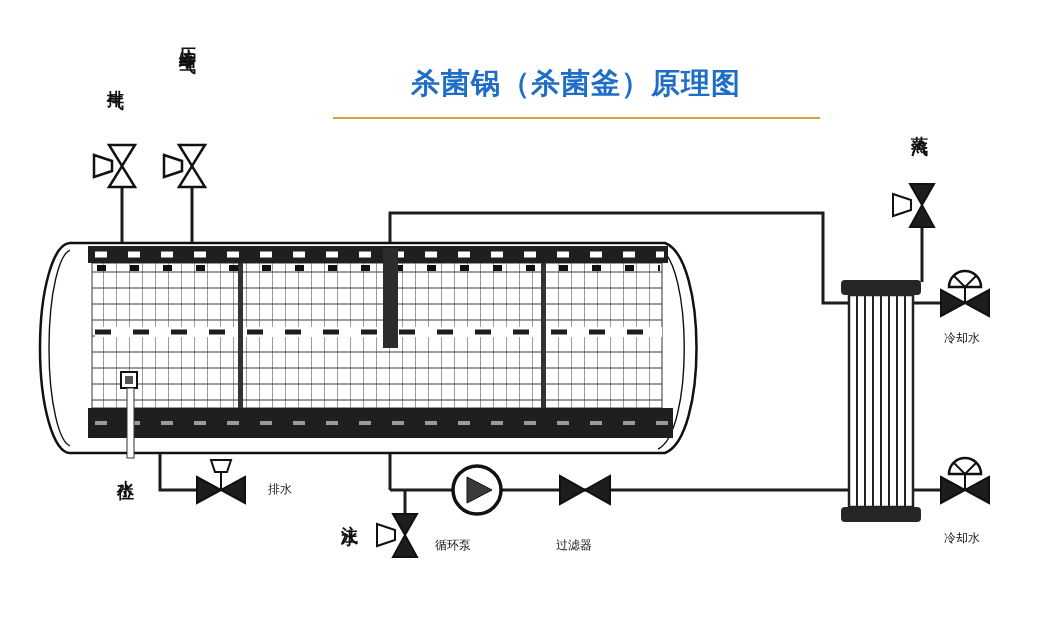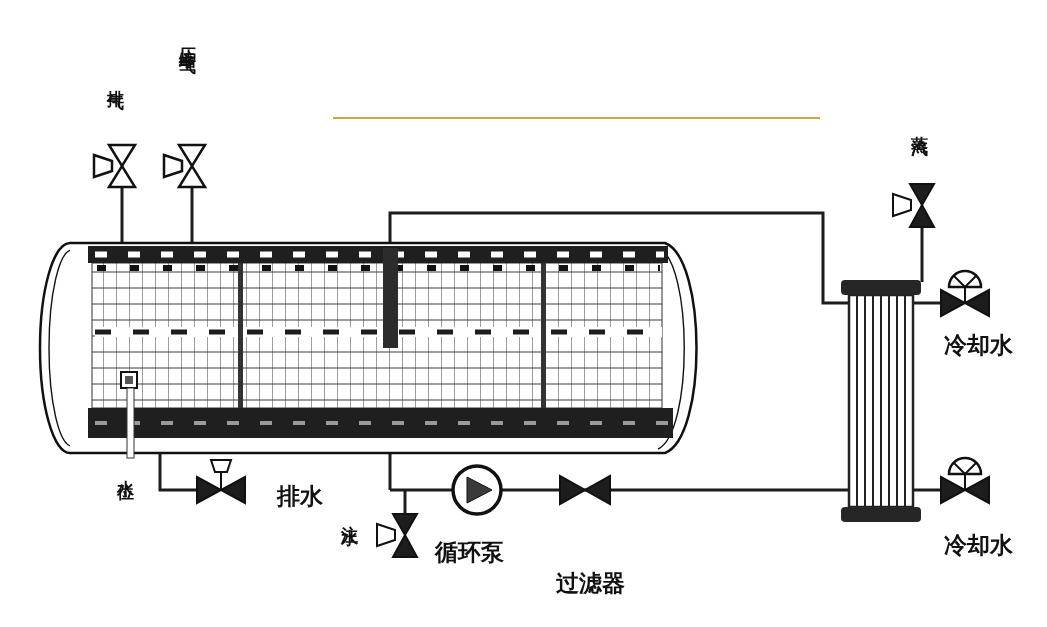--- a/index.html
+++ b/index.html
@@ -14,21 +14,21 @@
   .title{
     position:absolute;left:326px;top:64px;width:500px;
     text-align:center;font-size:29px;font-weight:bold;color:#1e6ec8;
     letter-spacing:1px;
   }
   .title-underline{
     position:absolute;left:333px;top:117px;width:487px;height:2px;
     background:#d9a13a;
   }
   .hlabel{
-    position:absolute;font-size:23px;font-weight:700;color:#111;
+    position:absolute;font-size:12px;font-weight:400;color:#111;
     white-space:nowrap;
   }
   .vlabel{
     position:absolute;font-size:17px;font-weight:600;color:#111;
     writing-mode:vertical-rl;text-orientation:upright;letter-spacing:3px;
     line-height:1;
   }
 </style>
 </head>
 <body>
@@ -163,27 +163,28 @@
       <circle cx="477" cy="490" r="24" fill="#ffffff" stroke="#111" stroke-width="3.5"></circle>
       <polygon points="467,477 467,503 492,490" fill="#3a3a3a" stroke="#111" stroke-width="1"></polygon>
     </g>
 
     <g stroke="#111" stroke-width="2">
       <polygon points="560,476 560,504 585,490" fill="#1d1d1d"></polygon>
       <polygon points="610,476 610,504 585,490" fill="#1d1d1d"></polygon>
     </g>
   </svg>
 
+  <div class="title">杀菌锅（杀菌釜）原理图</div>
   <div class="title-underline"></div>
 
   <div class="vlabel" style="left:107px;top:76px;">排气</div>
   <div class="vlabel" style="left:179px;top:34px;">压缩空气</div>
   <div class="vlabel" style="left:911px;top:122px;">蒸汽</div>
   <div class="vlabel" style="left:117px;top:466px;">水位</div>
   <div class="vlabel" style="left:341px;top:512px;">注水</div>
 
-  <div class="hlabel" style="left:277px;top:481px;">排水</div>
+  <div class="hlabel" style="left:268px;top:481px;">排水</div>
   <div class="hlabel" style="left:435px;top:537px;">循环泵</div>
-  <div class="hlabel" style="left:556px;top:537px;margin-top:31px;">过滤器</div>
+  <div class="hlabel" style="left:556px;top:537px;">过滤器</div>
   <div class="hlabel" style="left:944px;top:330px;">冷却水</div>
   <div class="hlabel" style="left:944px;top:530px;">冷却水</div>
 
 </div>
 
 </body></html>

